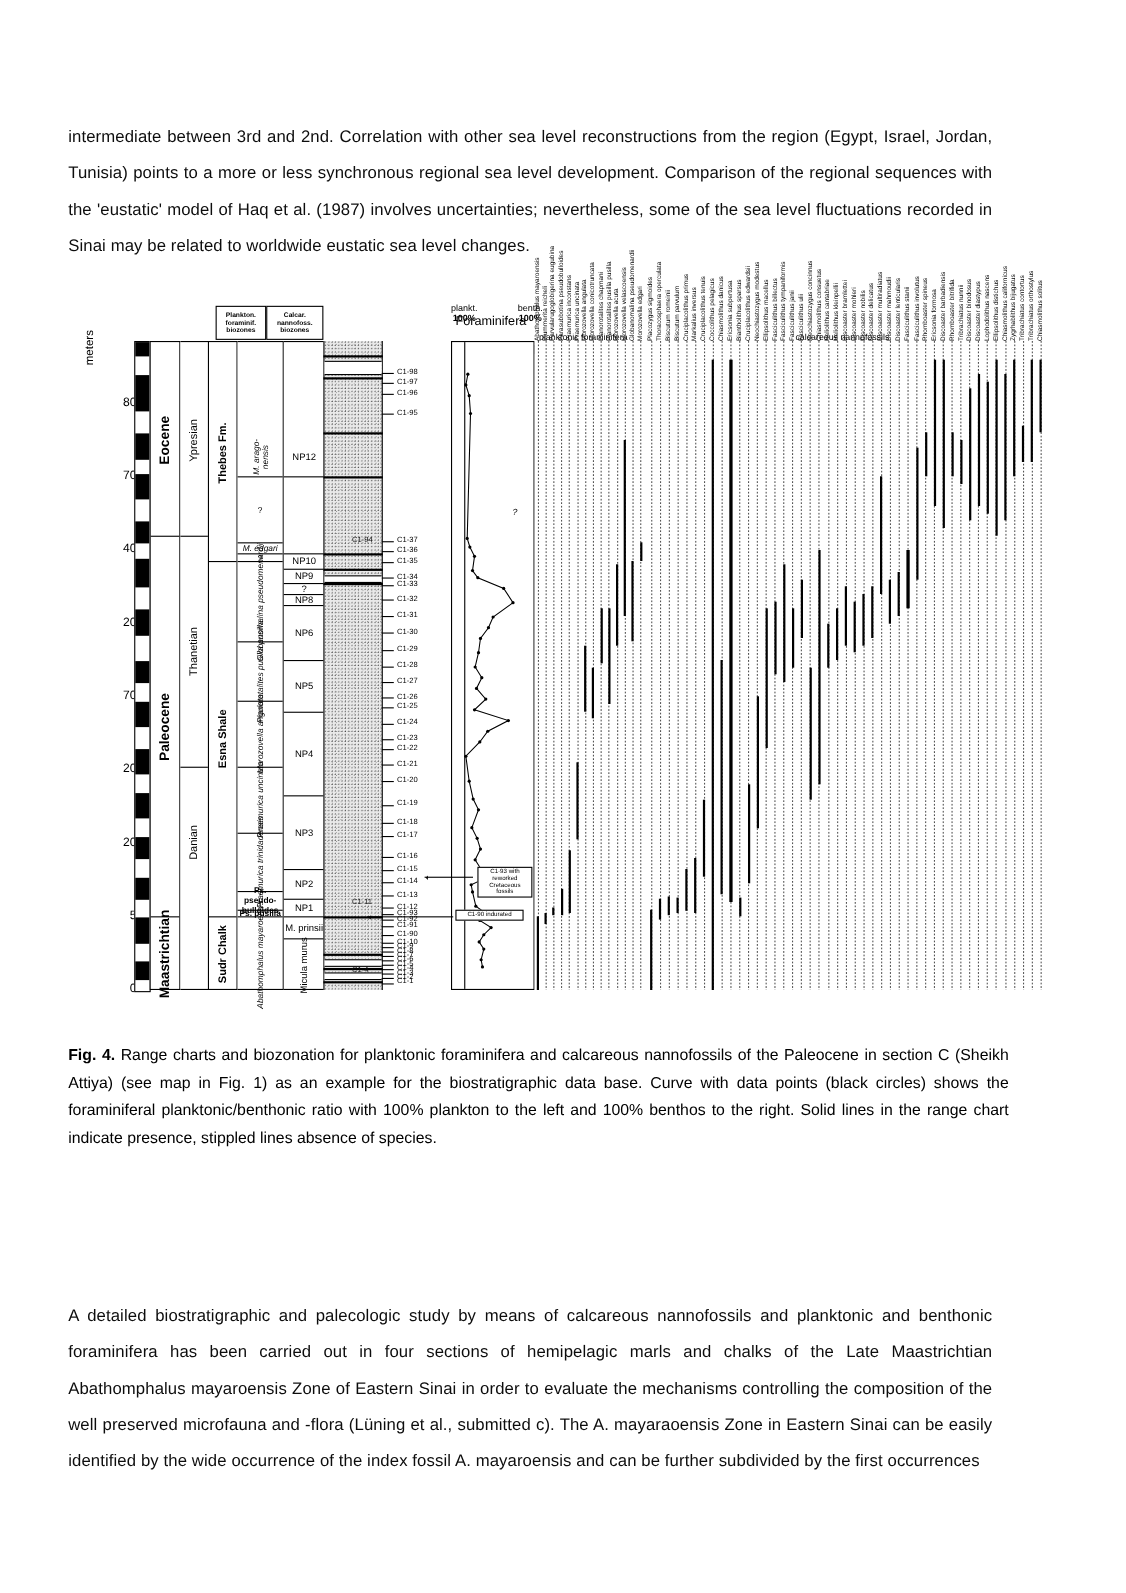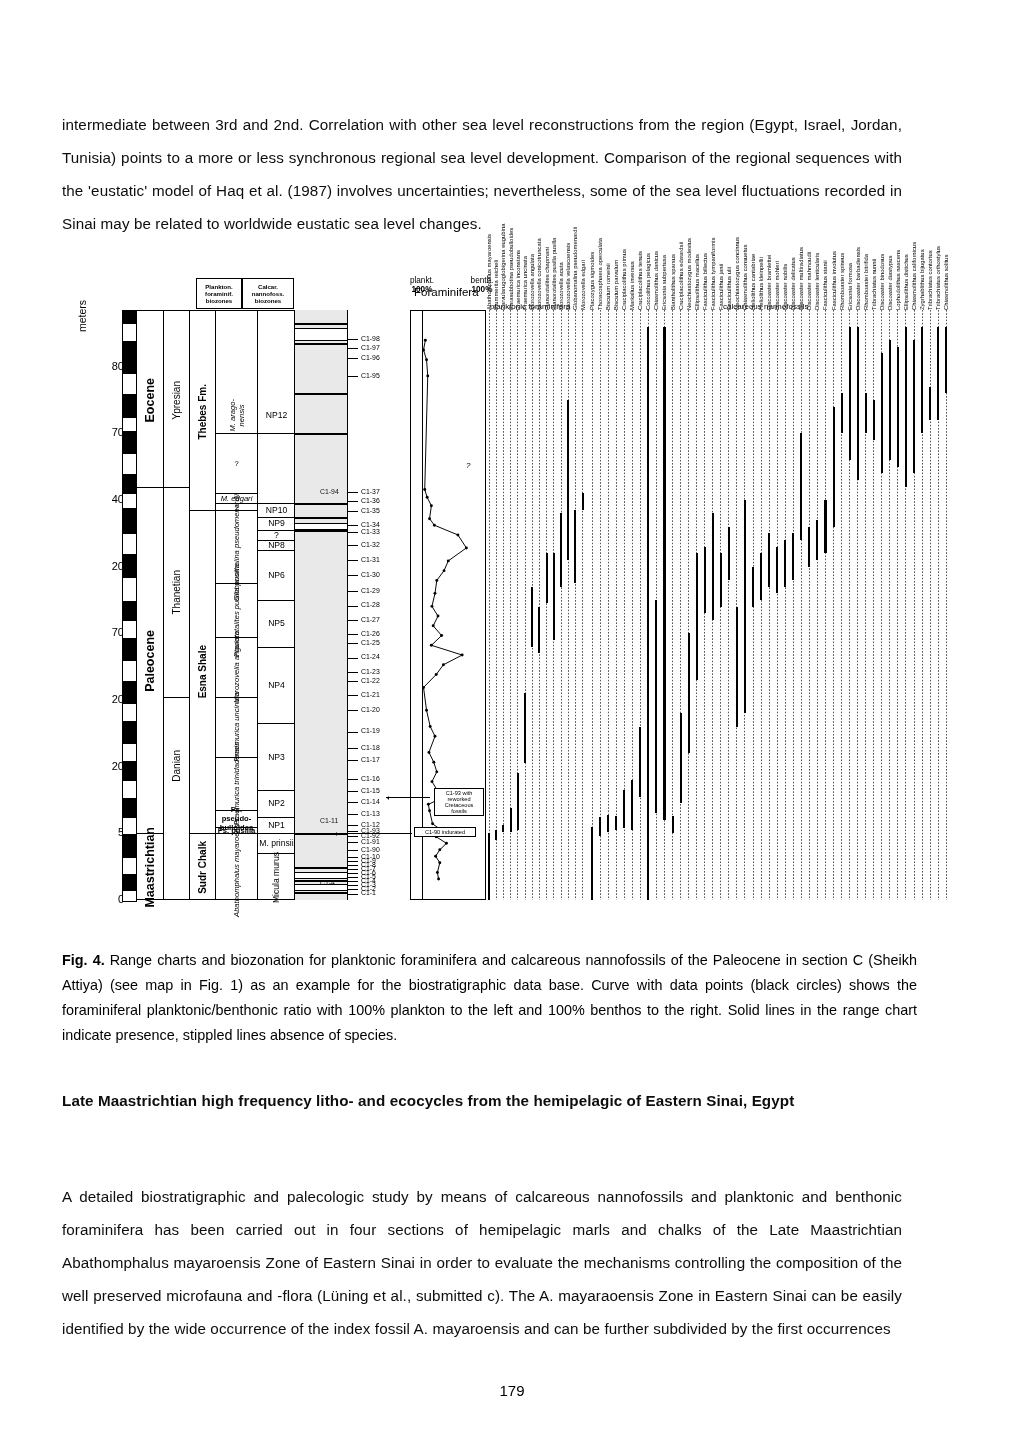--- a/index.html
+++ b/index.html
@@ -707,19 +707,17 @@
       <div class="fg-lbl" style="left: 258px; top: 603.333px; font-size: 6.9px; white-space: nowrap;">C1-4</div>
       <div class="arrow" style="left: 324px; top: 521px; width: 44px;"></div>
       <div class="arrow" style="left: 272px; top: 557px; width: 78px;"></div>
     </div>
 
   <div id="caption">
     <b>Fig. 4.</b>
     <span>Range charts and biozonation for planktonic foraminifera and calcareous nannofossils of the Paleocene in section C (Sheikh Attiya) (see map in Fig. 1) as an example for the biostratigraphic data base. Curve with data points (black circles) shows the foraminiferal planktonic/benthonic ratio with 100% plankton to the left and 100% benthos to the right. Solid lines in the range chart indicate presence, stippled lines absence of species.</span>
   </div>
 
-  <div class="para" id="p-heading">Late Maastrichtian high frequency litho- and ecocycles from the hemipelagic of Eastern Sinai, Egypt</div>
 
   <div class="para jst" id="p-bottom">A detailed biostratigraphic and palecologic study by means of calcareous nannofossils and planktonic and benthonic foraminifera has been carried out in four sections of hemipelagic marls and chalks of the Late Maastrichtian Abathomphalus mayaroensis Zone of Eastern Sinai in order to evaluate the mechanisms controlling the composition of the well preserved microfauna and -flora (Lüning et al., submitted c). The A. mayaraoensis Zone in Eastern Sinai can be easily identified by the wide occurrence of the index fossil A. mayaroensis and can be further subdivided by the first occurrences</div>
 
-  <div class="pageno">179</div>
 
 </div>
 
 </body></html>

